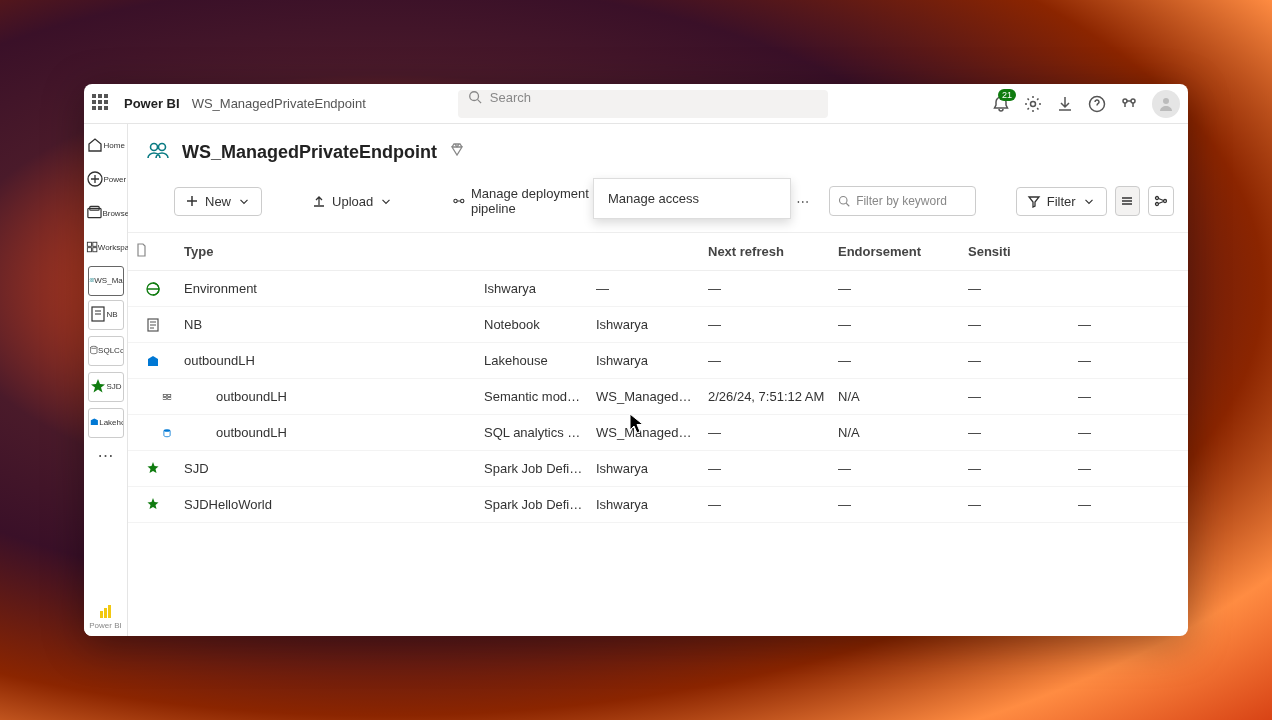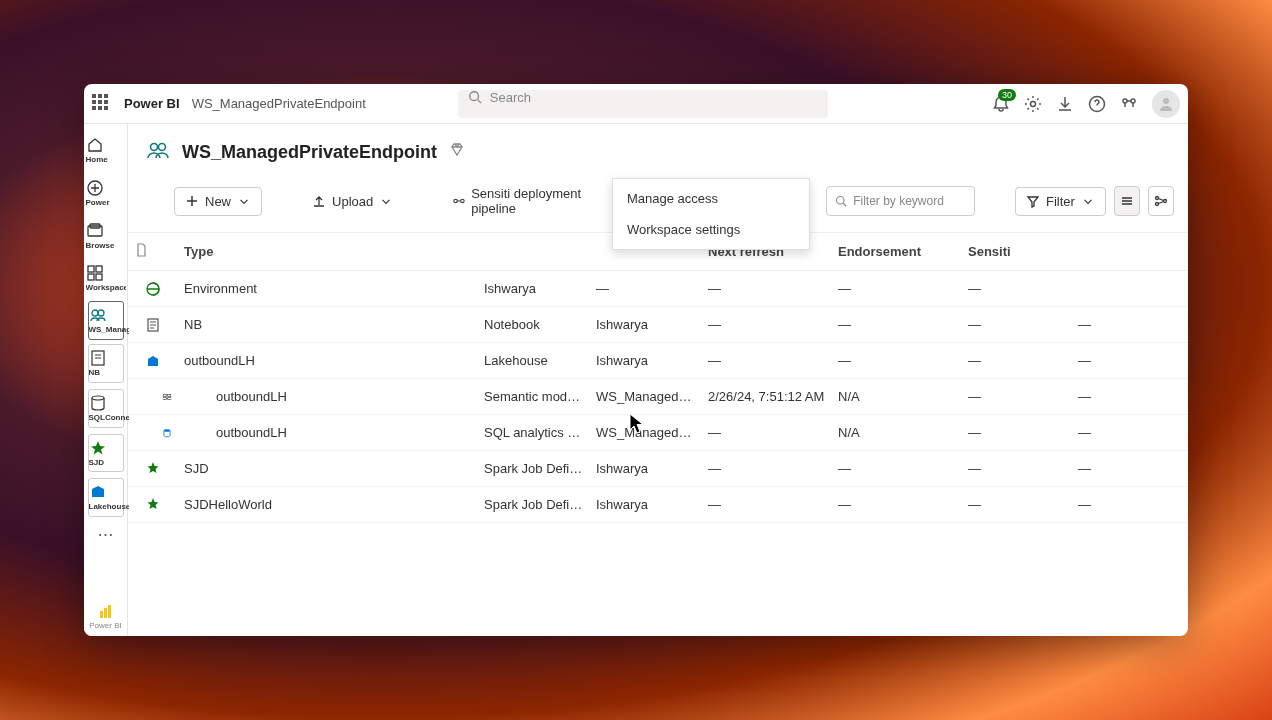--- a/index.html
+++ b/index.html
@@ -33,21 +33,21 @@
   display: flex; align-items: flex-start; padding: 0 10px; gap: 8px;
   color: #888; font-size: 13px;
 }
 .search svg { width: 14px; height: 14px; }
 .top-icons { margin-left: auto; display: flex; gap: 14px; align-items: center; }
 .top-icons .ico { width: 18px; height: 18px; color: #555; cursor: pointer; position: relative; }
 .badge { position: absolute; top: -6px; right: -6px; background: #107c10; color: #fff; border-radius: 8px; font-size: 9px; padding: 1px 4px; }
 .avatar-top { width: 28px; height: 28px; border-radius: 50%; background: #e5e5e5; display:flex;align-items:center;justify-content:center; }
 .main { flex: 1; display: flex; min-height: 0; }
 .leftbar { width: 44px; border-right: 1px solid #e5e5e5; display: flex; flex-direction: column; align-items: center; padding-top: 6px; gap: 2px; background: #fff; }
-.navitem { width: 44px; display:flex; flex-direction:column; align-items:flex-start; padding: 6px 0; cursor:pointer; font-size: 8px; color: #333; border-left: 2px solid transparent; font-weight: bold; }
+.navitem { width: 44px; display:flex; flex-direction:row; align-items:center; padding: 6px 0; cursor:pointer; font-size: 8px; color: #333; border-left: 2px solid transparent; }
 .navitem svg { width: 18px; height: 18px; margin-bottom: 2px; color:#333; }
 .navitem.boxed { border: 1px solid #ccc; border-radius: 3px; width: 36px; margin: 2px 0; padding: 4px 0;}
 .navitem.active { border: 1px solid #666; border-radius:3px; width:36px; padding:4px 0;}
 .navitem .lbl { font-size: 8px; line-height: 1.1; text-align:center; max-width:40px; overflow:hidden; }
 .hamb-dots { margin-top: 4px; font-size:16px; color:#555; cursor:pointer; }
 .pbi-bottom { margin-top:auto; margin-bottom:6px; display:flex; flex-direction:column; align-items:center; font-size:8px; color:#888;}
 .content { flex:1; display:flex; flex-direction:column; min-width:0; position: relative;}
 .ws-head { display:flex; align-items:center; gap:12px; padding: 14px 18px 10px; }
 .ws-head .wsicon svg { width:24px; height:24px; color:#0a7b83;}
 .ws-title { font-size: 18px; font-weight:600; color:#222;}
@@ -64,21 +64,21 @@
 .thead, .trow { display:grid; grid-template-columns: 50px 300px 112px 112px 130px 130px 110px 60px; align-items:center; font-size:13px; color:#333;}
 .thead { border-bottom:1px solid #eee; padding: 10px 0; font-weight:600; color:#444;}
 .thead > div, .trow > div { padding: 0 6px; white-space:nowrap; overflow:hidden; text-overflow:ellipsis;}
 .trow { border-bottom:1px solid #f3f3f3; height:36px;}
 .trow.sub { }
 .trow.sub .icon-cell { padding-left:34px; }
 .icon-cell { display:flex; justify-content:center; }
 .icon-cell svg { width:16px; height:16px; }
 .name-cell.sub { padding-left:38px; }
 .dropdown-menu {
-  position:absolute; top:54px; left:484px; width:198px;
+  position:absolute; top:54px; left:465px; width:198px;
   background:#fff; border:1px solid #ddd; box-shadow:0 4px 10px rgba(0,0,0,.15);
   z-index:50; padding:4px 0;
 }
 .dropdown-menu .mi { padding:8px 14px; font-size:13px; color:#333; cursor:pointer;}
 .cursor-fake { position:absolute; left:500px; top:288px; z-index:60; pointer-events:none;}
 .cursor-fake svg { width:20px; height:24px; }
 </style>
 </head>
 <body>
 
@@ -103,21 +103,21 @@
           <line x1="11" y1="11" x2="15" y2="15"></line>
         </svg>
       <span>Search</span>
     </div>
     <div class="top-icons">
       <div class="ico">
         <svg viewBox="0 0 18 18" fill="none" stroke="#555" stroke-width="1.5">
             <path d="M9 2a5 5 0 0 0-5 5v3l-1.5 3h13L14 10V7a5 5 0 0 0-5-5z"></path>
             <path d="M7 14a2 2 0 0 0 4 0"></path>
           </svg>
-        <span class="badge">30</span>
+        <span class="badge">21</span>
       </div>
       <div class="ico">
         <svg viewBox="0 0 18 18" fill="none" stroke="#555" stroke-width="1.5">
             <circle cx="9" cy="9" r="2.5"></circle>
             <path d="M9 1v2M9 15v2M1 9h2M15 9h2M3.5 3.5l1.4 1.4M13.1 13.1l1.4 1.4M3.5 14.5l1.4-1.4M13.1 4.9l1.4-1.4"></path>
           </svg>
       </div>
       <div class="ico">
         <svg viewBox="0 0 18 18" fill="none" stroke="#555" stroke-width="1.5">
             <path d="M9 2v10M5 8l4 4 4-4M3 15h12"></path>
@@ -256,21 +256,21 @@
           <svg viewBox="0 0 12 12" stroke="#333" fill="none">
               <path d="M3 5l3 3 3-3"></path>
             </svg>
         </div>
         <div class="btn">
           <svg viewBox="0 0 14 14" fill="none" stroke="#333" stroke-width="1.3">
               <circle cx="3" cy="7" r="2"></circle>
               <circle cx="11" cy="7" r="2"></circle>
               <path d="M5 7h4"></path>
             </svg>
-          <span>Sensiti deployment pipeline</span>
+          <span>Manage deployment pipeline</span>
         </div>
         <div class="btn">
           <svg viewBox="0 0 14 14" fill="none" stroke="#333" stroke-width="1.3">
               <rect x="2" y="2" width="4" height="4"></rect>
               <rect x="8" y="2" width="4" height="4"></rect>
               <rect x="2" y="8" width="4" height="4"></rect>
               <rect x="8" y="8" width="4" height="4"></rect>
             </svg>
           <span>Create app</span>
         </div>
@@ -302,21 +302,20 @@
               <circle cx="3" cy="4" r="1.5"></circle>
               <circle cx="3" cy="10" r="1.5"></circle>
               <circle cx="11" cy="7" r="1.5"></circle>
               <path d="M4.5 4.5L9.5 6.5M4.5 9.5L9.5 7.5"></path>
             </svg>
         </div>
       </div>
 
       <div class="dropdown-menu">
         <div class="mi">Manage access</div>
-        <div class="mi">Workspace settings</div>
       </div>
 
       <div class="table">
         <div class="thead">
           <div><svg width="14" height="14" viewBox="0 0 14 14" fill="none" stroke="#888" stroke-width="1.2">
                 <path d="M4 1h5l2 2v10H4z"></path>
               </svg></div>
           <div>Type</div>
           <div></div>
           <div></div>

